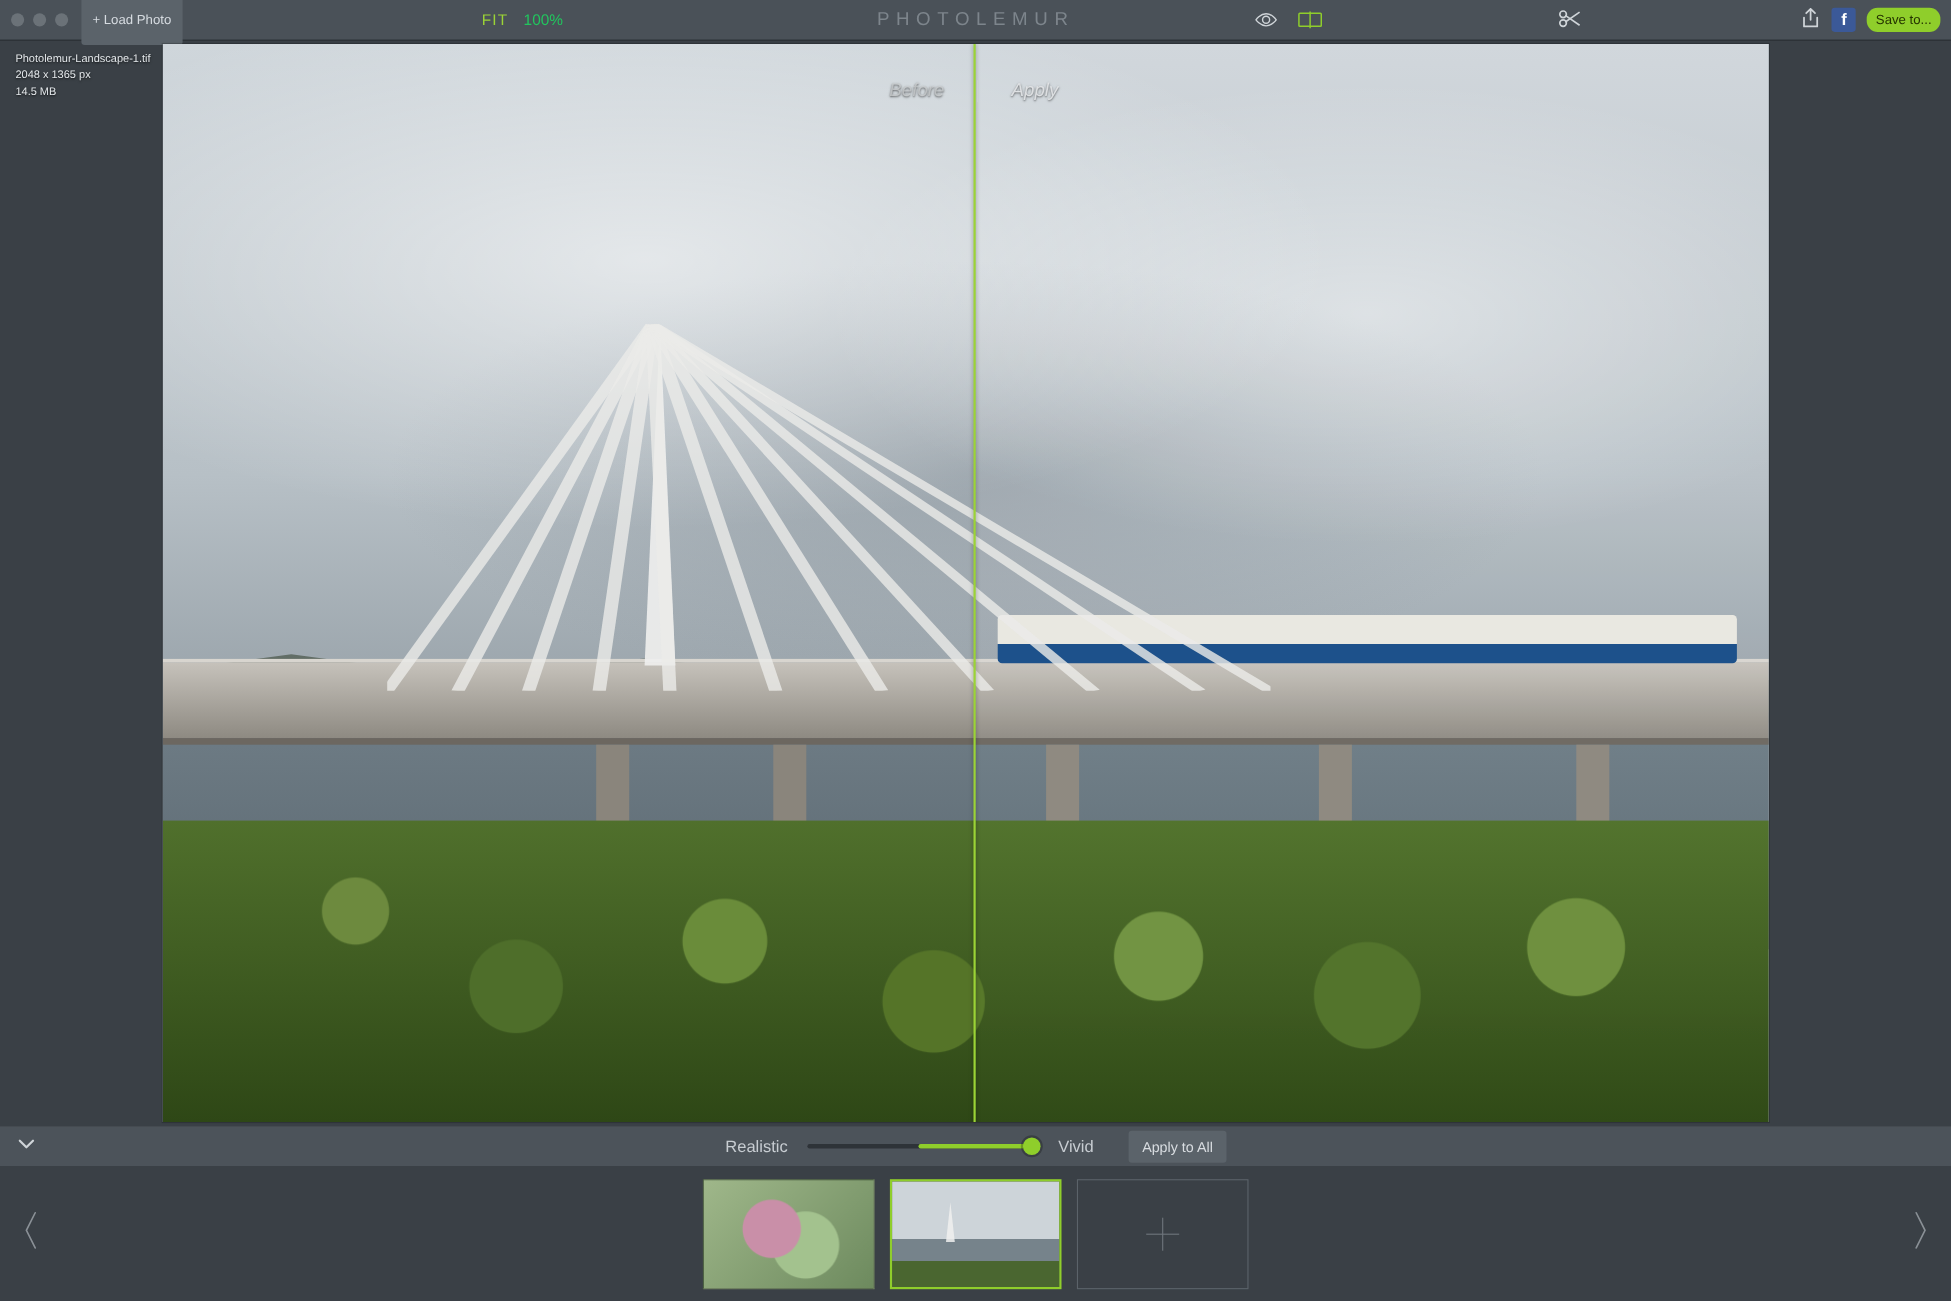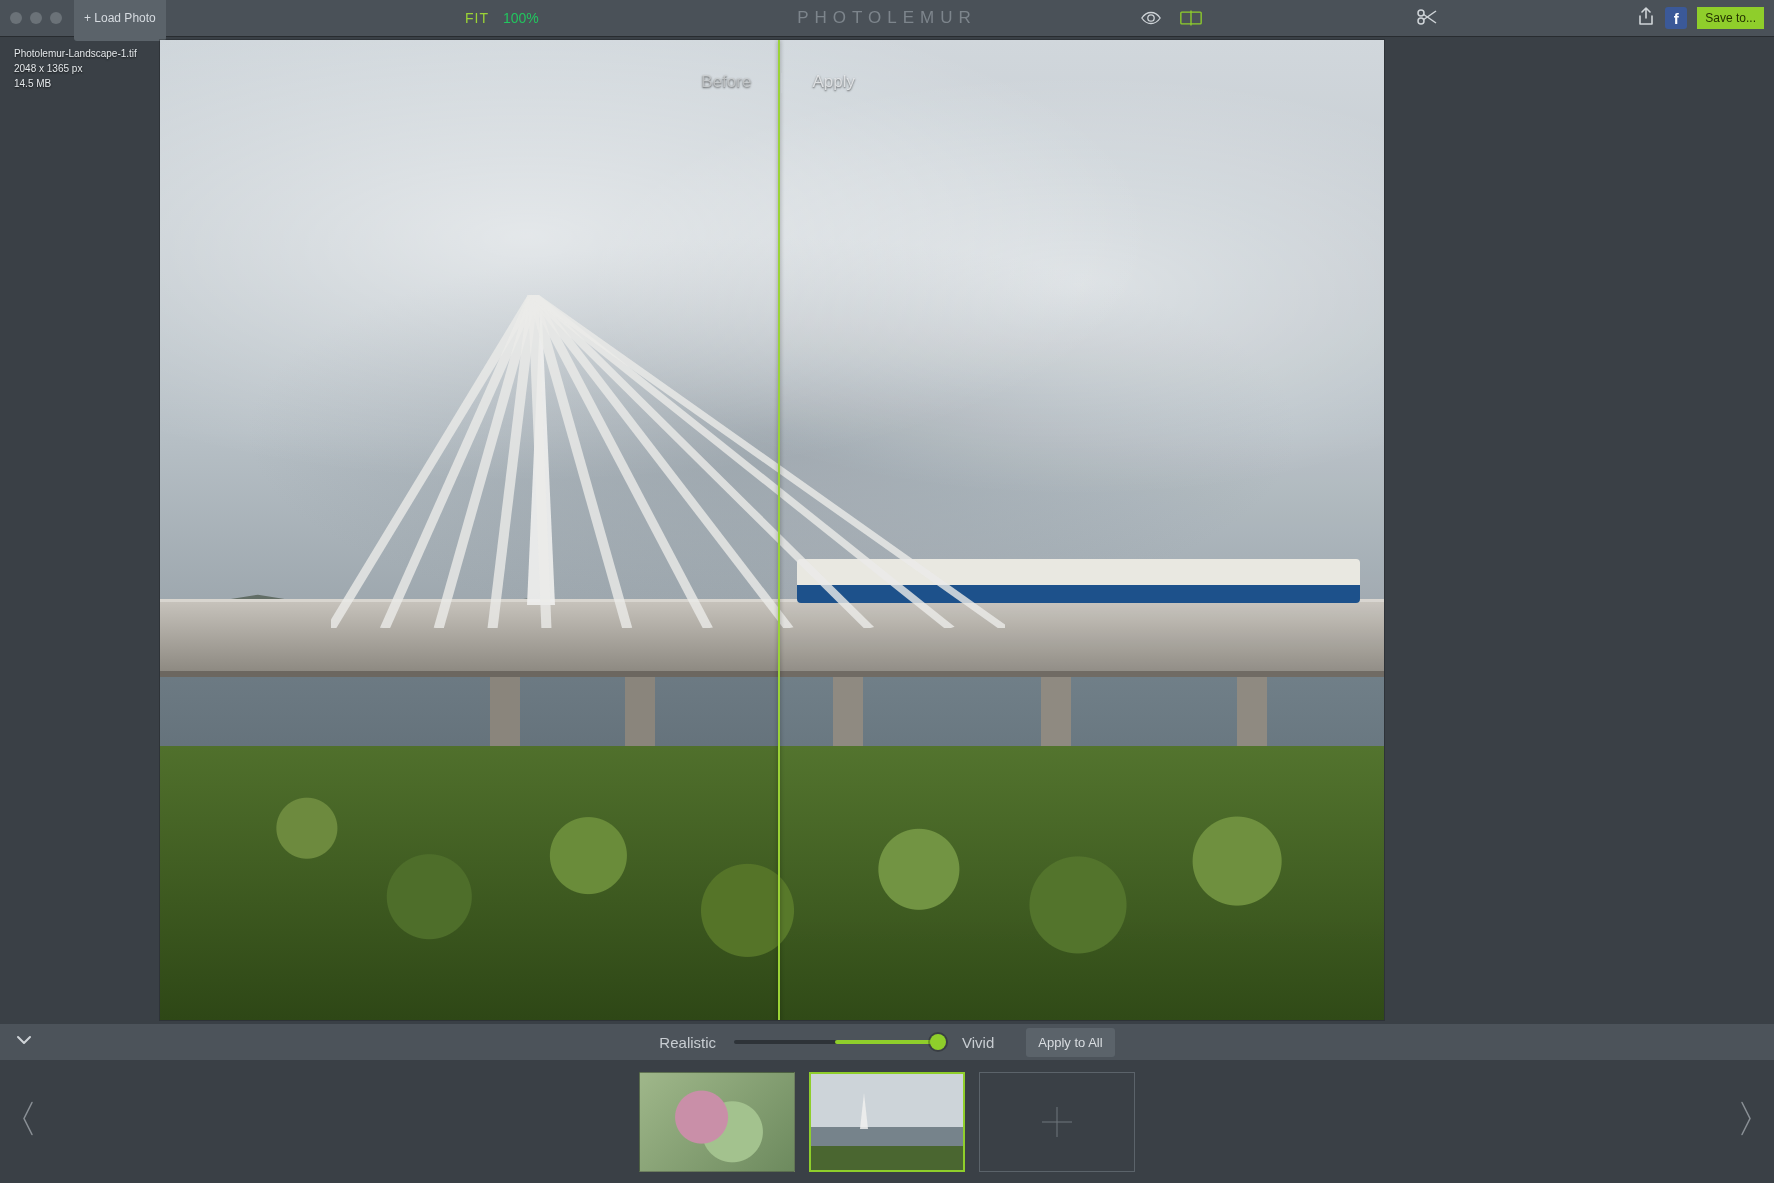--- a/index.html
+++ b/index.html
@@ -30,54 +30,55 @@
   .traffic-lights { display: flex; gap: 8px; align-items: center; margin-right: 12px;}
   .traffic-lights span {
     width: 12px; height: 12px; border-radius: 50%;
     background: #6b7278; display: inline-block;
   }
   .load-photo {
     background: #5b636a; color: #d6dbe0;
     border: 0; padding: 16px 10px; border-radius: 3px;
     font-size: 12px; cursor: pointer;
   }
-  .zoom-group { position:absolute; left: 438px; display:flex; gap:14px; align-items:center;margin-left:27px;}
+  .zoom-group { position:absolute; left: 438px; display:flex; gap:14px; align-items:center;}
   .fit-label { color: #9bd336; font-size: 14px; letter-spacing: 1px;}
   .zoom-pct { color: #22c55e; font-size: 14px;}
   .app-title {
     position:absolute; left:50%; transform:translateX(-50%);
     letter-spacing: 6px; color: #7d858c; font-size: 17px; font-weight: 400;
   }
   .view-icons { position:absolute; left: 1140px; display:flex; gap:18px; align-items:center;}
   .view-icons .icon { width:22px; height:16px; display:flex; align-items:center; justify-content:center;}
   .scissor-icon { position:absolute; left:1416px; color:#cfd4d8; }
   .right-icons { position:absolute; right:10px; display:flex; gap:10px; align-items:center;}
   .share-icon { color:#cfd4d8; }
   .fb-icon { width:22px; height:22px; background:#3b5998; border-radius:3px;
              display:flex;align-items:center;justify-content:center;color:#fff;font-weight:bold;font-size:15px;}
   .save-btn {
-    background:#8fce2b; color:#253400; border:0; border-radius:0;
+    background:#8fce2b; color:#253400; border:0; border-radius:10px;
     padding:4px 8px; font-size:12px; cursor:pointer;
   }
 
   
   .file-info {
     position: absolute; top: 46px; left: 14px;
     color: #e4e8eb; font-size: 10px; line-height: 1.5;
     text-shadow: 0 1px 2px rgba(0,0,0,0.7);
     z-index:5;
   }
 
   
   .viewer {
-    position: absolute; top: 40px; left: 160px;
-    width: 1224px; height: 980px;
+    position: absolute; top: 40px; left: 148px;
+    width: 1460px; height: 980px;
     background: #9fa7ad;
     overflow: hidden;
     box-shadow: 0 0 0 1px rgba(0,0,0,0.2);
+    font-style: italic;
   }
   .sky {
     position:absolute; inset:0;
     background:
       radial-gradient(ellipse 900px 350px at 30% 20%, rgba(255,255,255,0.55), rgba(255,255,255,0) 70%),
       radial-gradient(ellipse 700px 300px at 75% 25%, rgba(255,255,255,0.45), rgba(255,255,255,0) 70%),
       radial-gradient(ellipse 700px 260px at 50% 40%, rgba(140,150,158,0.6), rgba(255,255,255,0) 75%),
       linear-gradient(#cfd6db 0%, #b7c0c6 40%, #9aa4ab 60%);
   }
   .water {

